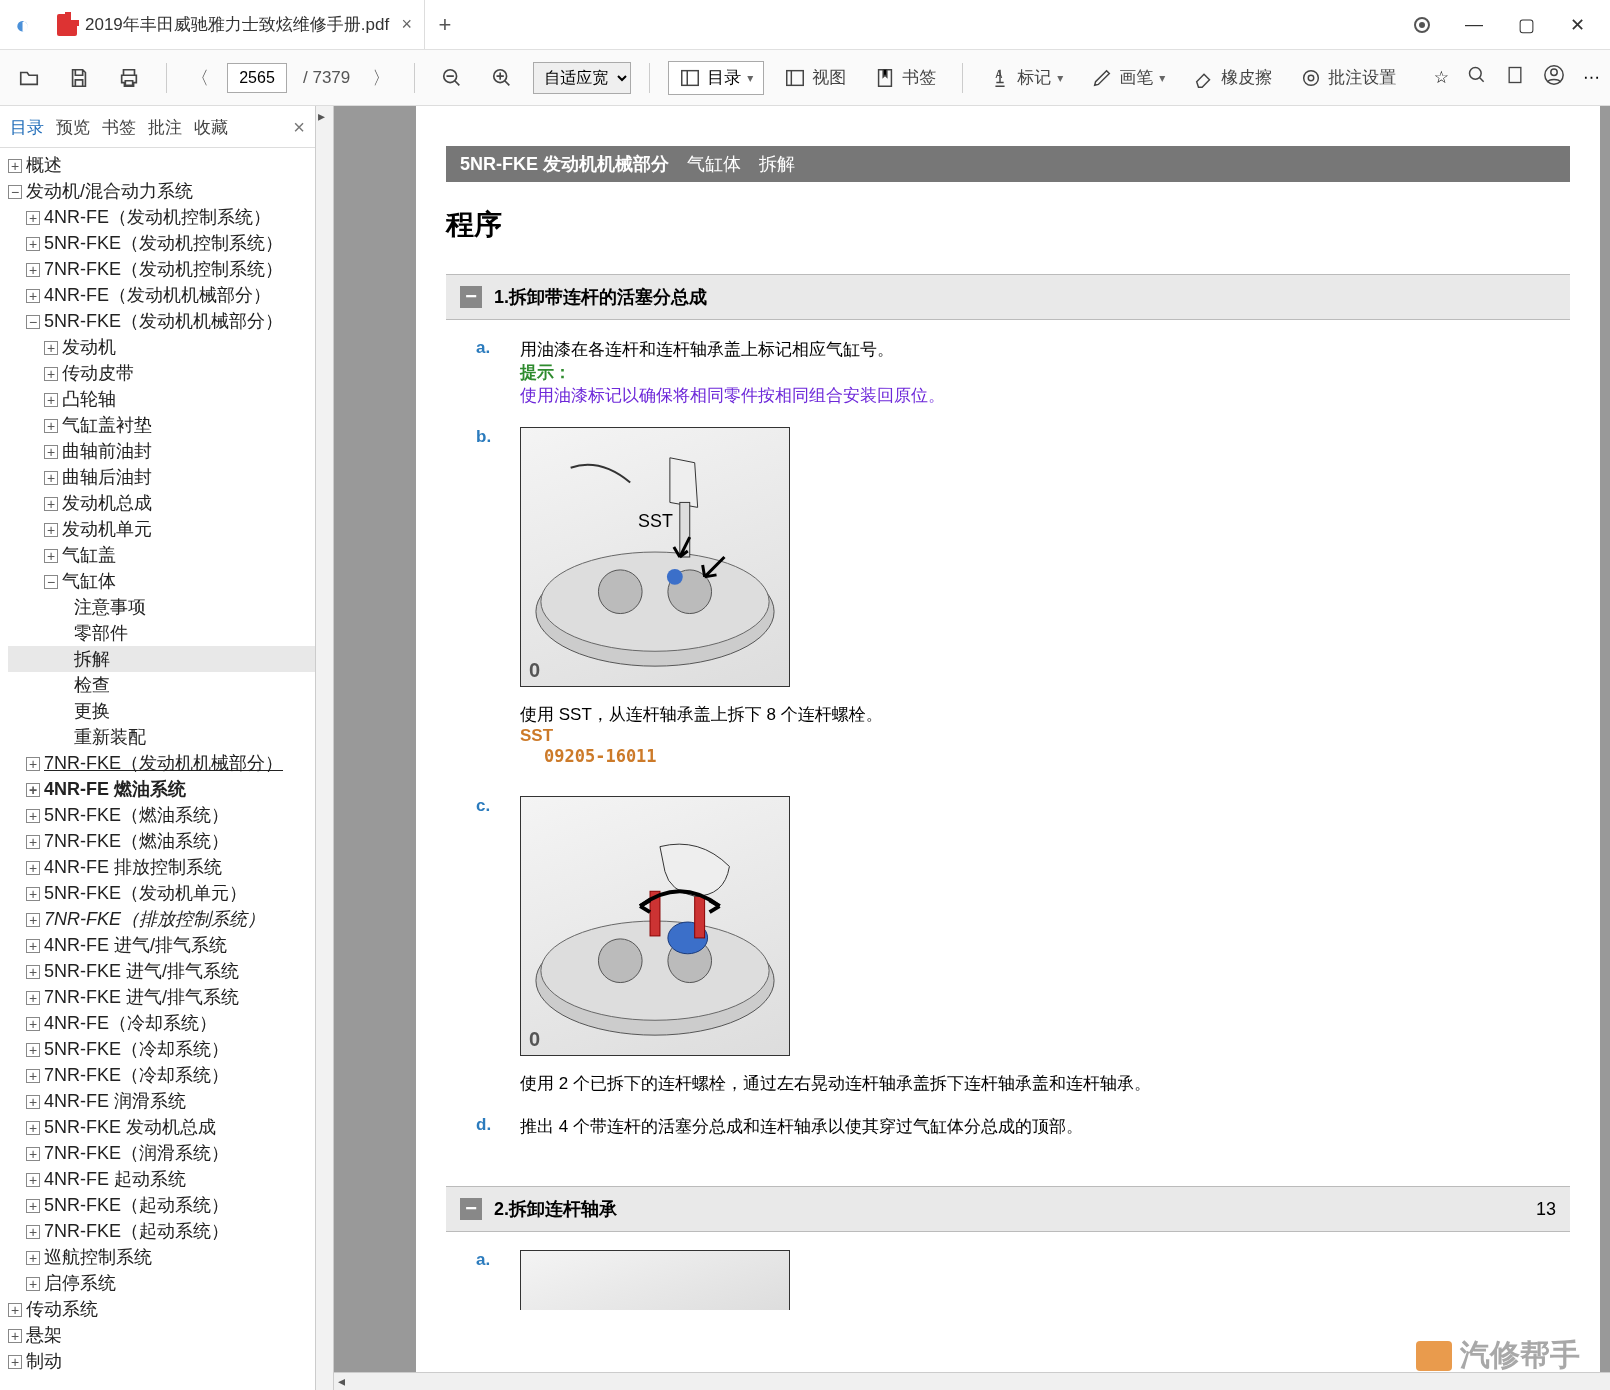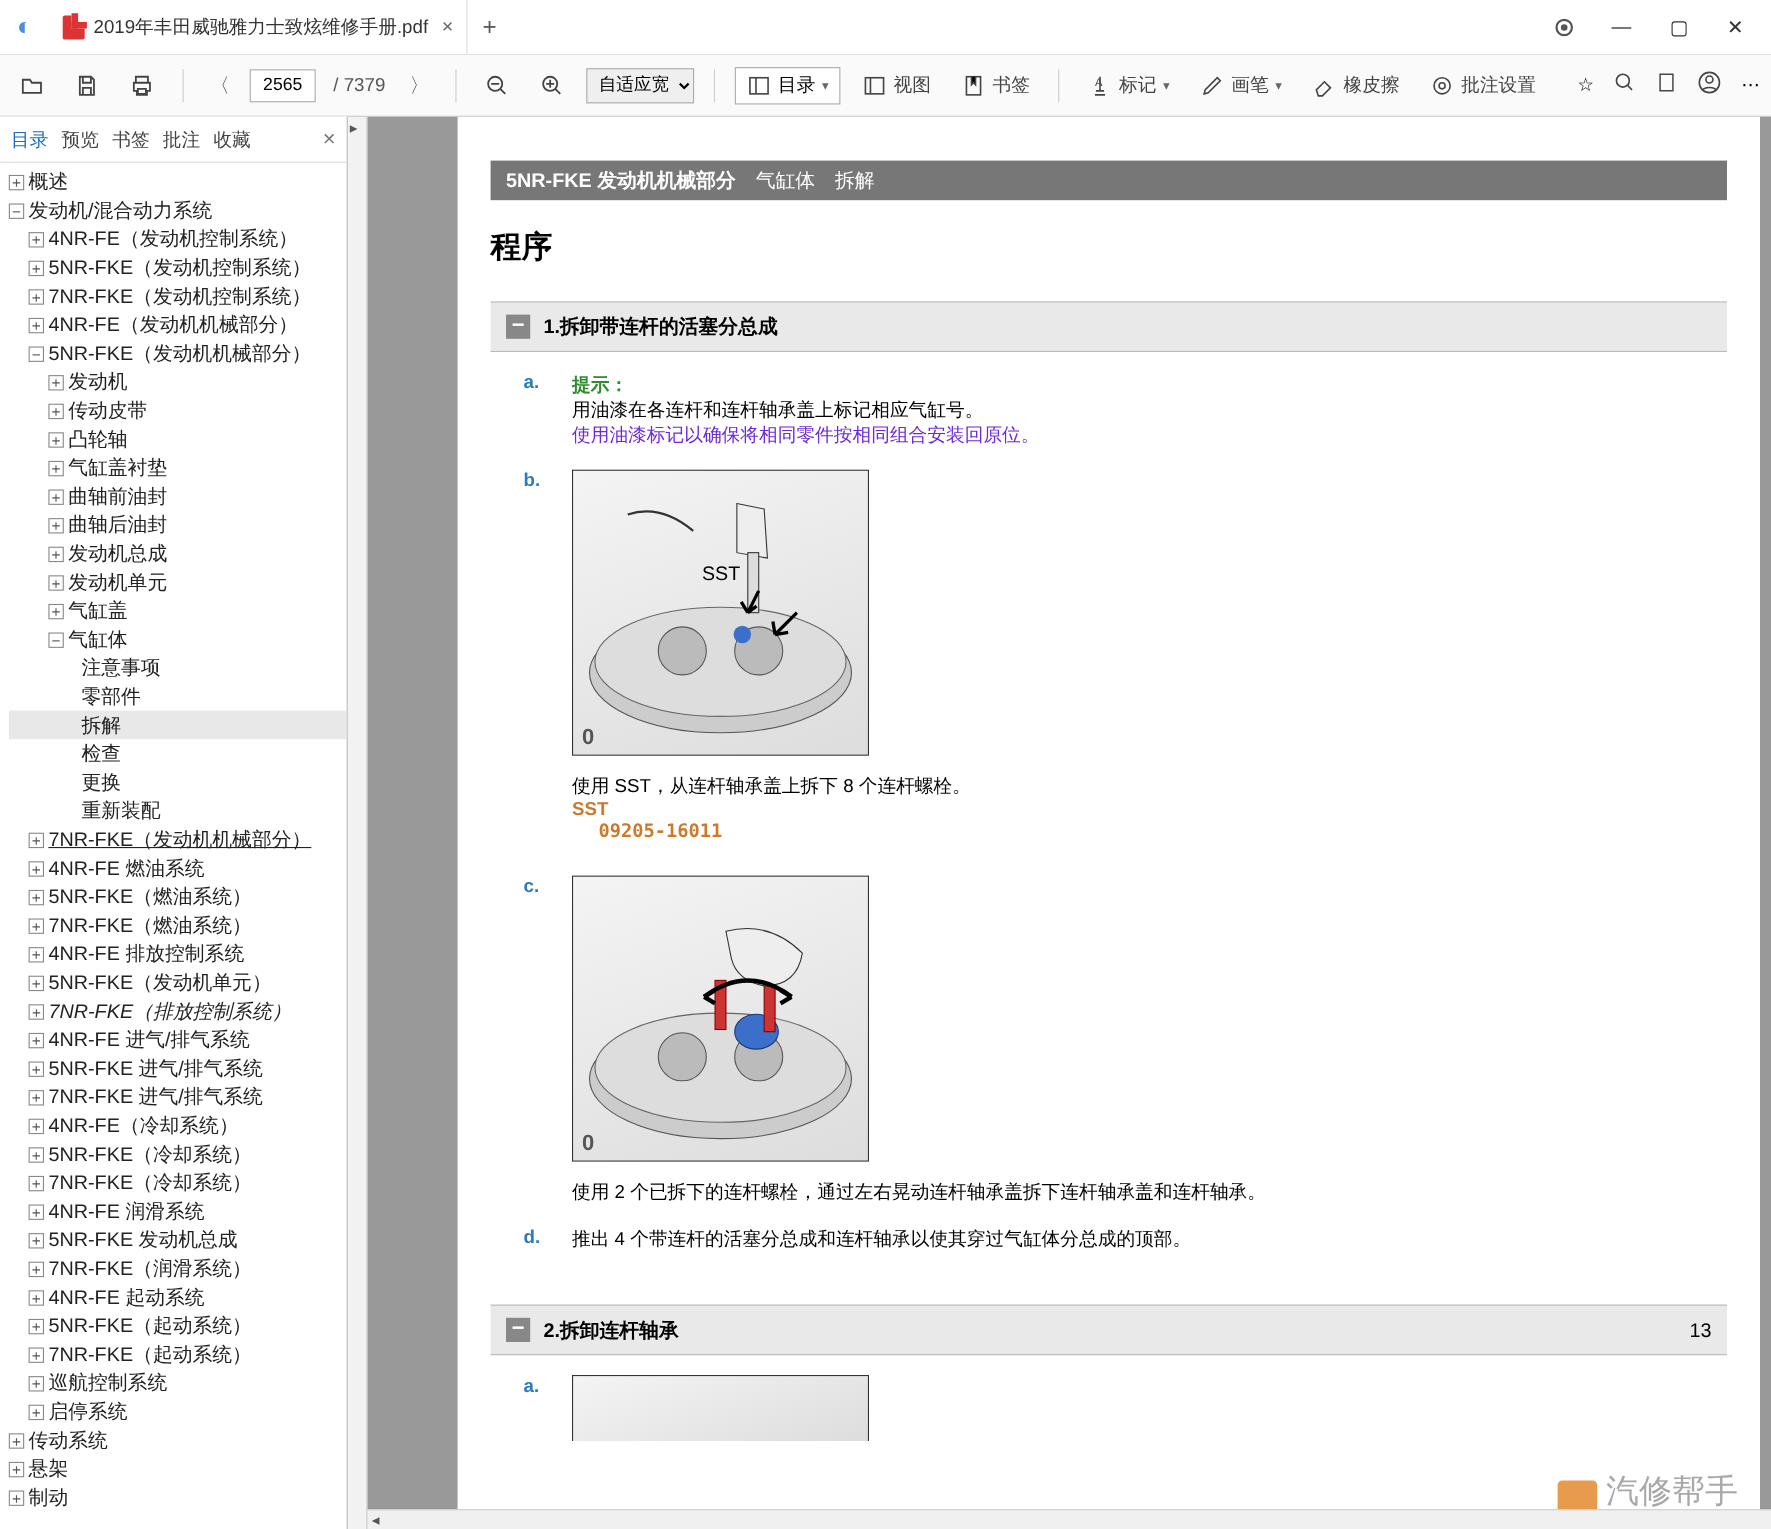--- a/index.html
+++ b/index.html
@@ -57,21 +57,21 @@
 .step-header .box { width:22px; height:22px; background:#888; color:#fff; font-size:20px; line-height:20px; text-align:center; }
 .step-body { padding:18px 0 18px 30px; }
 .sub { display:flex; gap:20px; margin-bottom:10px; }
 .sub-letter { color:#2b7bbd; font-weight:700; width:24px; }
 .hint-label { color:#2e8b2e; font-weight:700; }
 .hint-text { color:#6d28d9; }
 .sst-label { color:#cc7a29; font-weight:700; }
 .sst-code { color:#cc7a29; font-weight:700; font-family:monospace; }
 .figure { border:1px solid #333; width:270px; height:260px; background:linear-gradient(160deg,#f4f4f4,#ddd); position:relative; display:flex; align-items:center; justify-content:center; color:#555; }
 .figure .zero { position:absolute; bottom:4px; left:8px; font-weight:700; font-size:20px; }
-.watermark { position:absolute; right:20px; bottom:14px; font-size:30px; color:#999; font-weight:400; opacity:.85; display:flex; align-items:flex-end; gap:8px;margin-left:24px; }
+.watermark { position:absolute; right:20px; bottom:14px; font-size:30px; color:#999; font-weight:700; opacity:.85; display:flex; align-items:center; gap:8px;margin-left:24px; }
 .watermark .wlogo { width:36px; height:30px; background:#e68a2e; border-radius:4px; position:relative; }
 .hscroll { position:absolute; bottom:0; left:18px; right:0; height:18px; background:#f0f0f0; border-top:1px solid #ccc; }
 .hscroll .harrow { position:absolute; left:4px; top:0; font-size:14px; color:#555; }
 
 svg { width:100%; height:100%; }
 </style>
 </head>
 <body>
 
 <div class="titlebar">
@@ -223,21 +223,21 @@
         <div class="node " style="padding-left: 36px;"><span class="exp">+</span><span>发动机单元</span></div>
         <div class="node " style="padding-left: 36px;"><span class="exp">+</span><span>气缸盖</span></div>
         <div class="node " style="padding-left: 36px;"><span class="exp">−</span><span>气缸体</span></div>
         <div class="node " style="padding-left: 66px;"><span>注意事项</span></div>
         <div class="node " style="padding-left: 66px;"><span>零部件</span></div>
         <div class="node selected" style="padding-left: 66px;"><span>拆解</span></div>
         <div class="node " style="padding-left: 66px;"><span>检查</span></div>
         <div class="node " style="padding-left: 66px;"><span>更换</span></div>
         <div class="node " style="padding-left: 66px;"><span>重新装配</span></div>
         <div class="node " style="padding-left: 18px; text-decoration: underline;"><span class="exp">+</span><span>7NR-FKE（发动机机械部分）</span></div>
-        <div class="node " style="padding-left: 18px;"><span class="exp">+</span><span>4NR-FE 燃油系统</span></div>
+        <div class="node " style="padding-left: 18px; font-weight: bold;"><span class="exp">+</span><span>4NR-FE 燃油系统</span></div>
         <div class="node " style="padding-left: 18px;"><span class="exp">+</span><span>5NR-FKE（燃油系统）</span></div>
         <div class="node " style="padding-left: 18px;"><span class="exp">+</span><span>7NR-FKE（燃油系统）</span></div>
         <div class="node " style="padding-left: 18px;"><span class="exp">+</span><span>4NR-FE 排放控制系统</span></div>
         <div class="node " style="padding-left: 18px;"><span class="exp">+</span><span>5NR-FKE（发动机单元）</span></div>
         <div class="node " style="padding-left: 18px; font-style: italic;"><span class="exp">+</span><span>7NR-FKE（排放控制系统）</span></div>
         <div class="node " style="padding-left: 18px;"><span class="exp">+</span><span>4NR-FE 进气/排气系统</span></div>
         <div class="node " style="padding-left: 18px;"><span class="exp">+</span><span>5NR-FKE 进气/排气系统</span></div>
         <div class="node " style="padding-left: 18px;"><span class="exp">+</span><span>7NR-FKE 进气/排气系统</span></div>
         <div class="node " style="padding-left: 18px;"><span class="exp">+</span><span>4NR-FE（冷却系统）</span></div>
         <div class="node " style="padding-left: 18px;"><span class="exp">+</span><span>5NR-FKE（冷却系统）</span></div>
@@ -267,22 +267,22 @@
       <div class="section-title">程序</div>
 
       <div class="step-header">
         <span class="box">−</span>
         <span>1.拆卸带连杆的活塞分总成</span>
       </div>
       <div class="step-body">
         <div class="sub">
             <span class="sub-letter">a.</span>
           <div>
+            <div>用油漆在各连杆和连杆轴承盖上标记相应气缸号。</div>
             <div><span class="hint-label">提示：</span></div>
-            <div>用油漆在各连杆和连杆轴承盖上标记相应气缸号。</div>
             <div class="hint-text">使用油漆标记以确保将相同零件按相同组合安装回原位。</div>
           </div>
         </div>
         <div class="sub" style="margin-top:20px;">
             <span class="sub-letter">b.</span>
           <div>
             <div class="figure">
               <svg viewBox="0 0 270 260">
                 <ellipse cx="135" cy="185" rx="120" ry="55" fill="#ccc" stroke="#555"></ellipse>
                 <ellipse cx="135" cy="175" rx="115" ry="50" fill="#ddd" stroke="#666"></ellipse>

